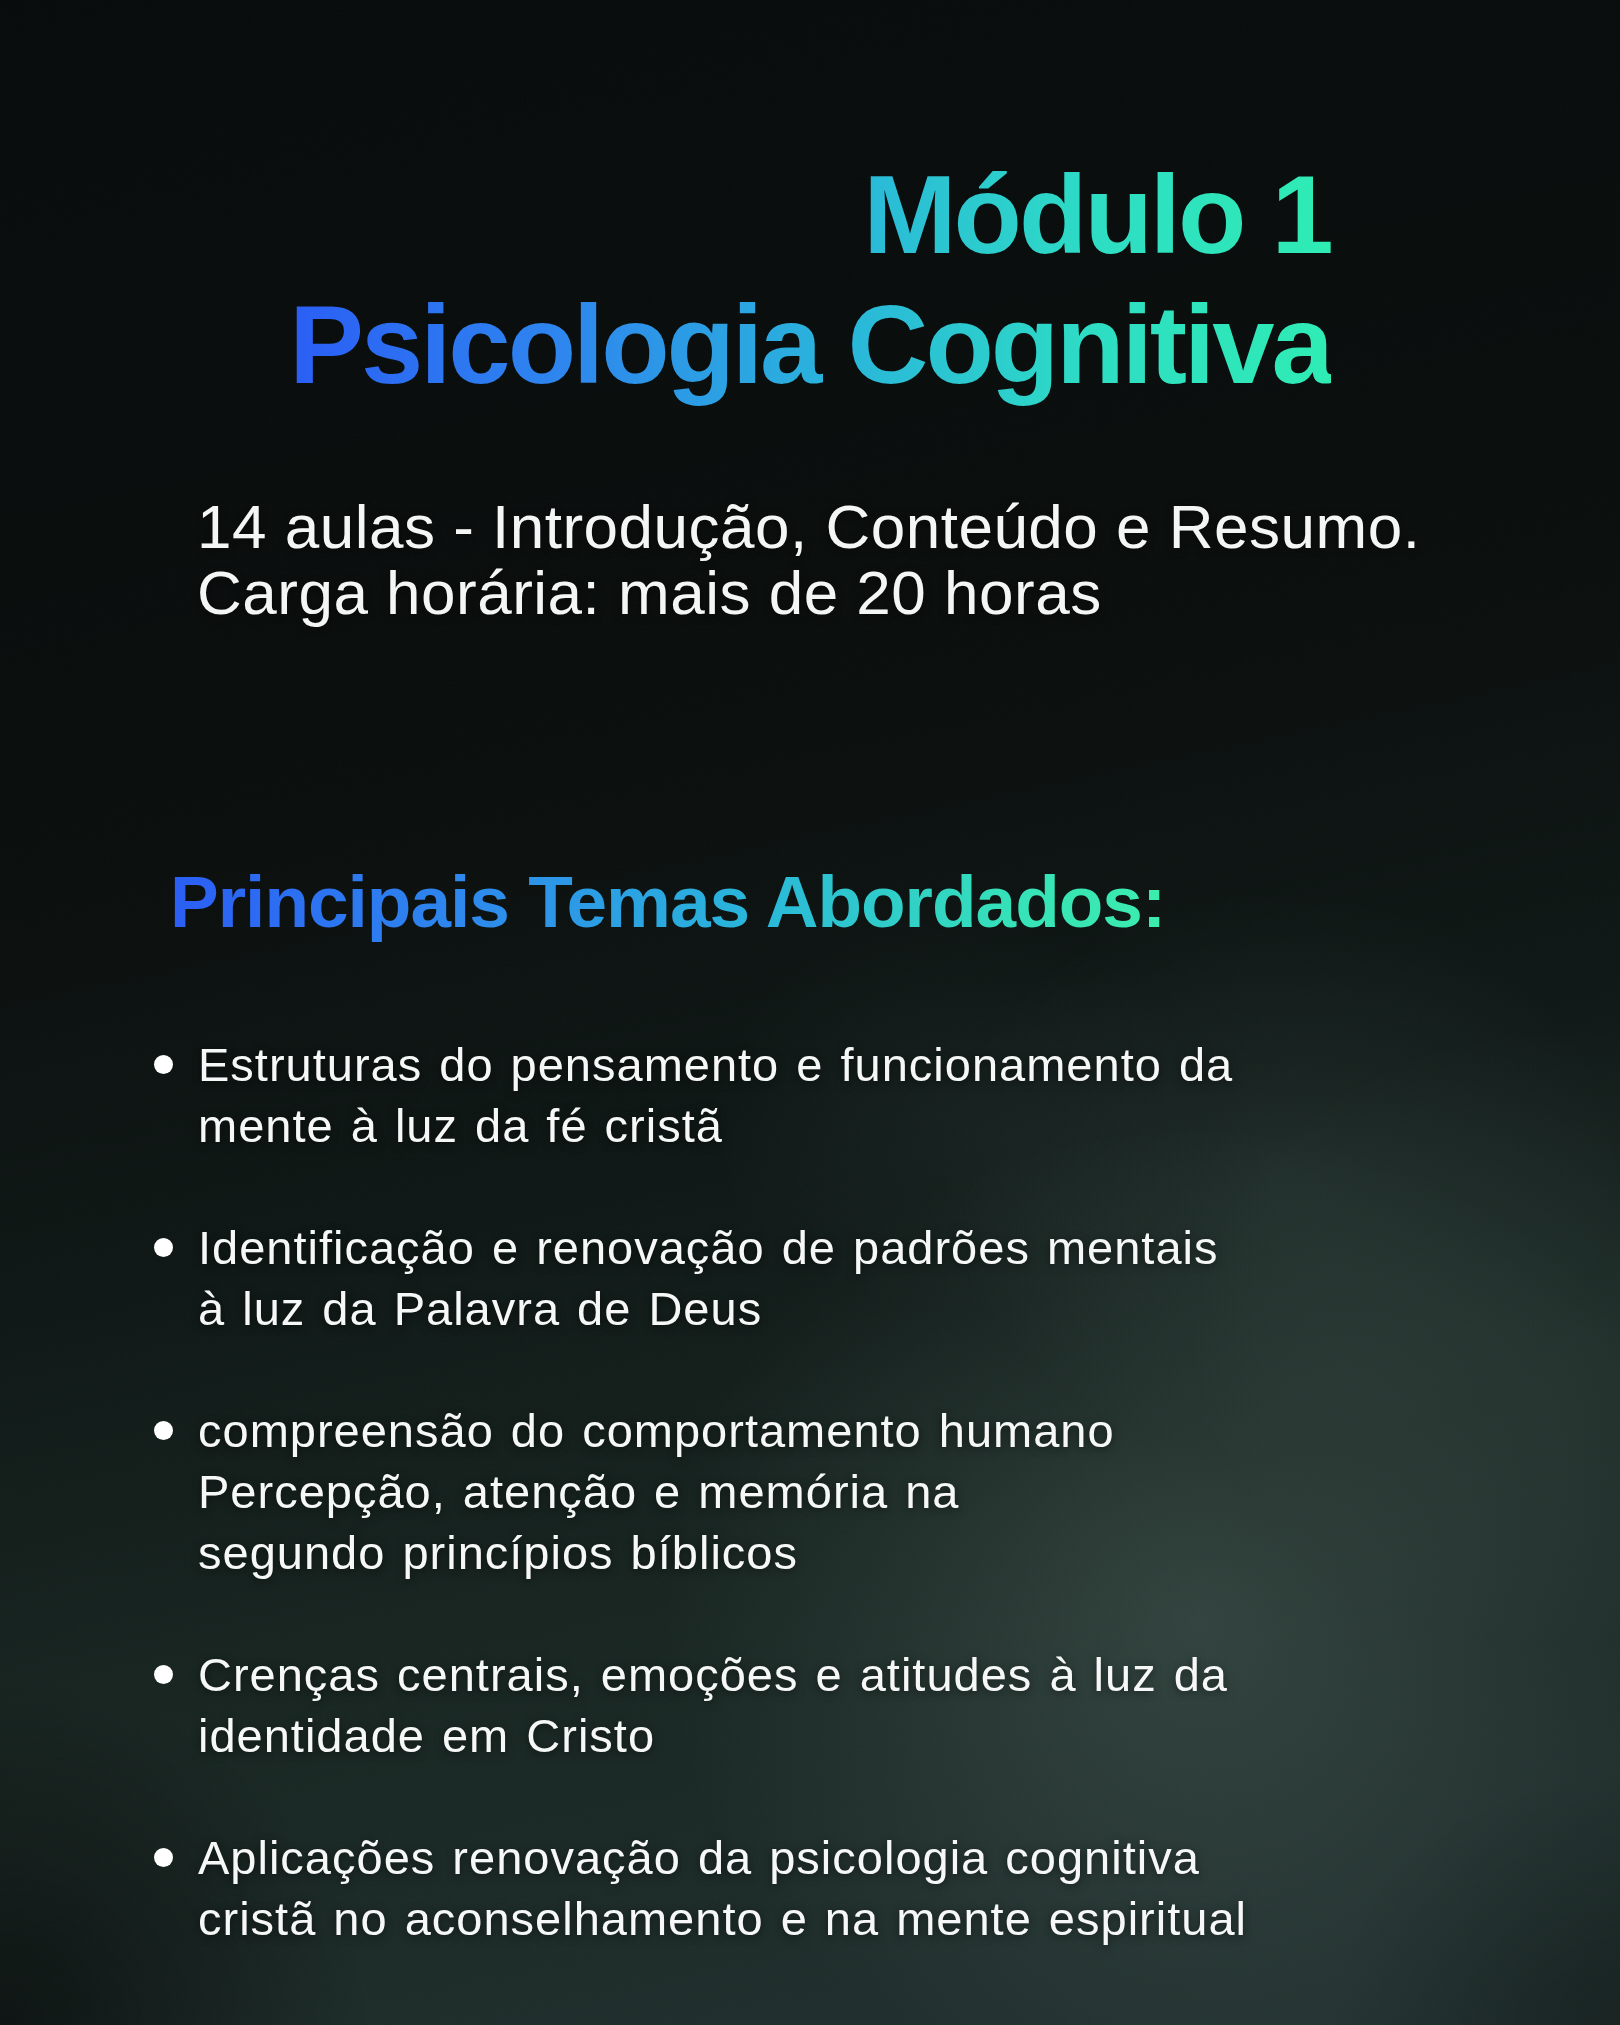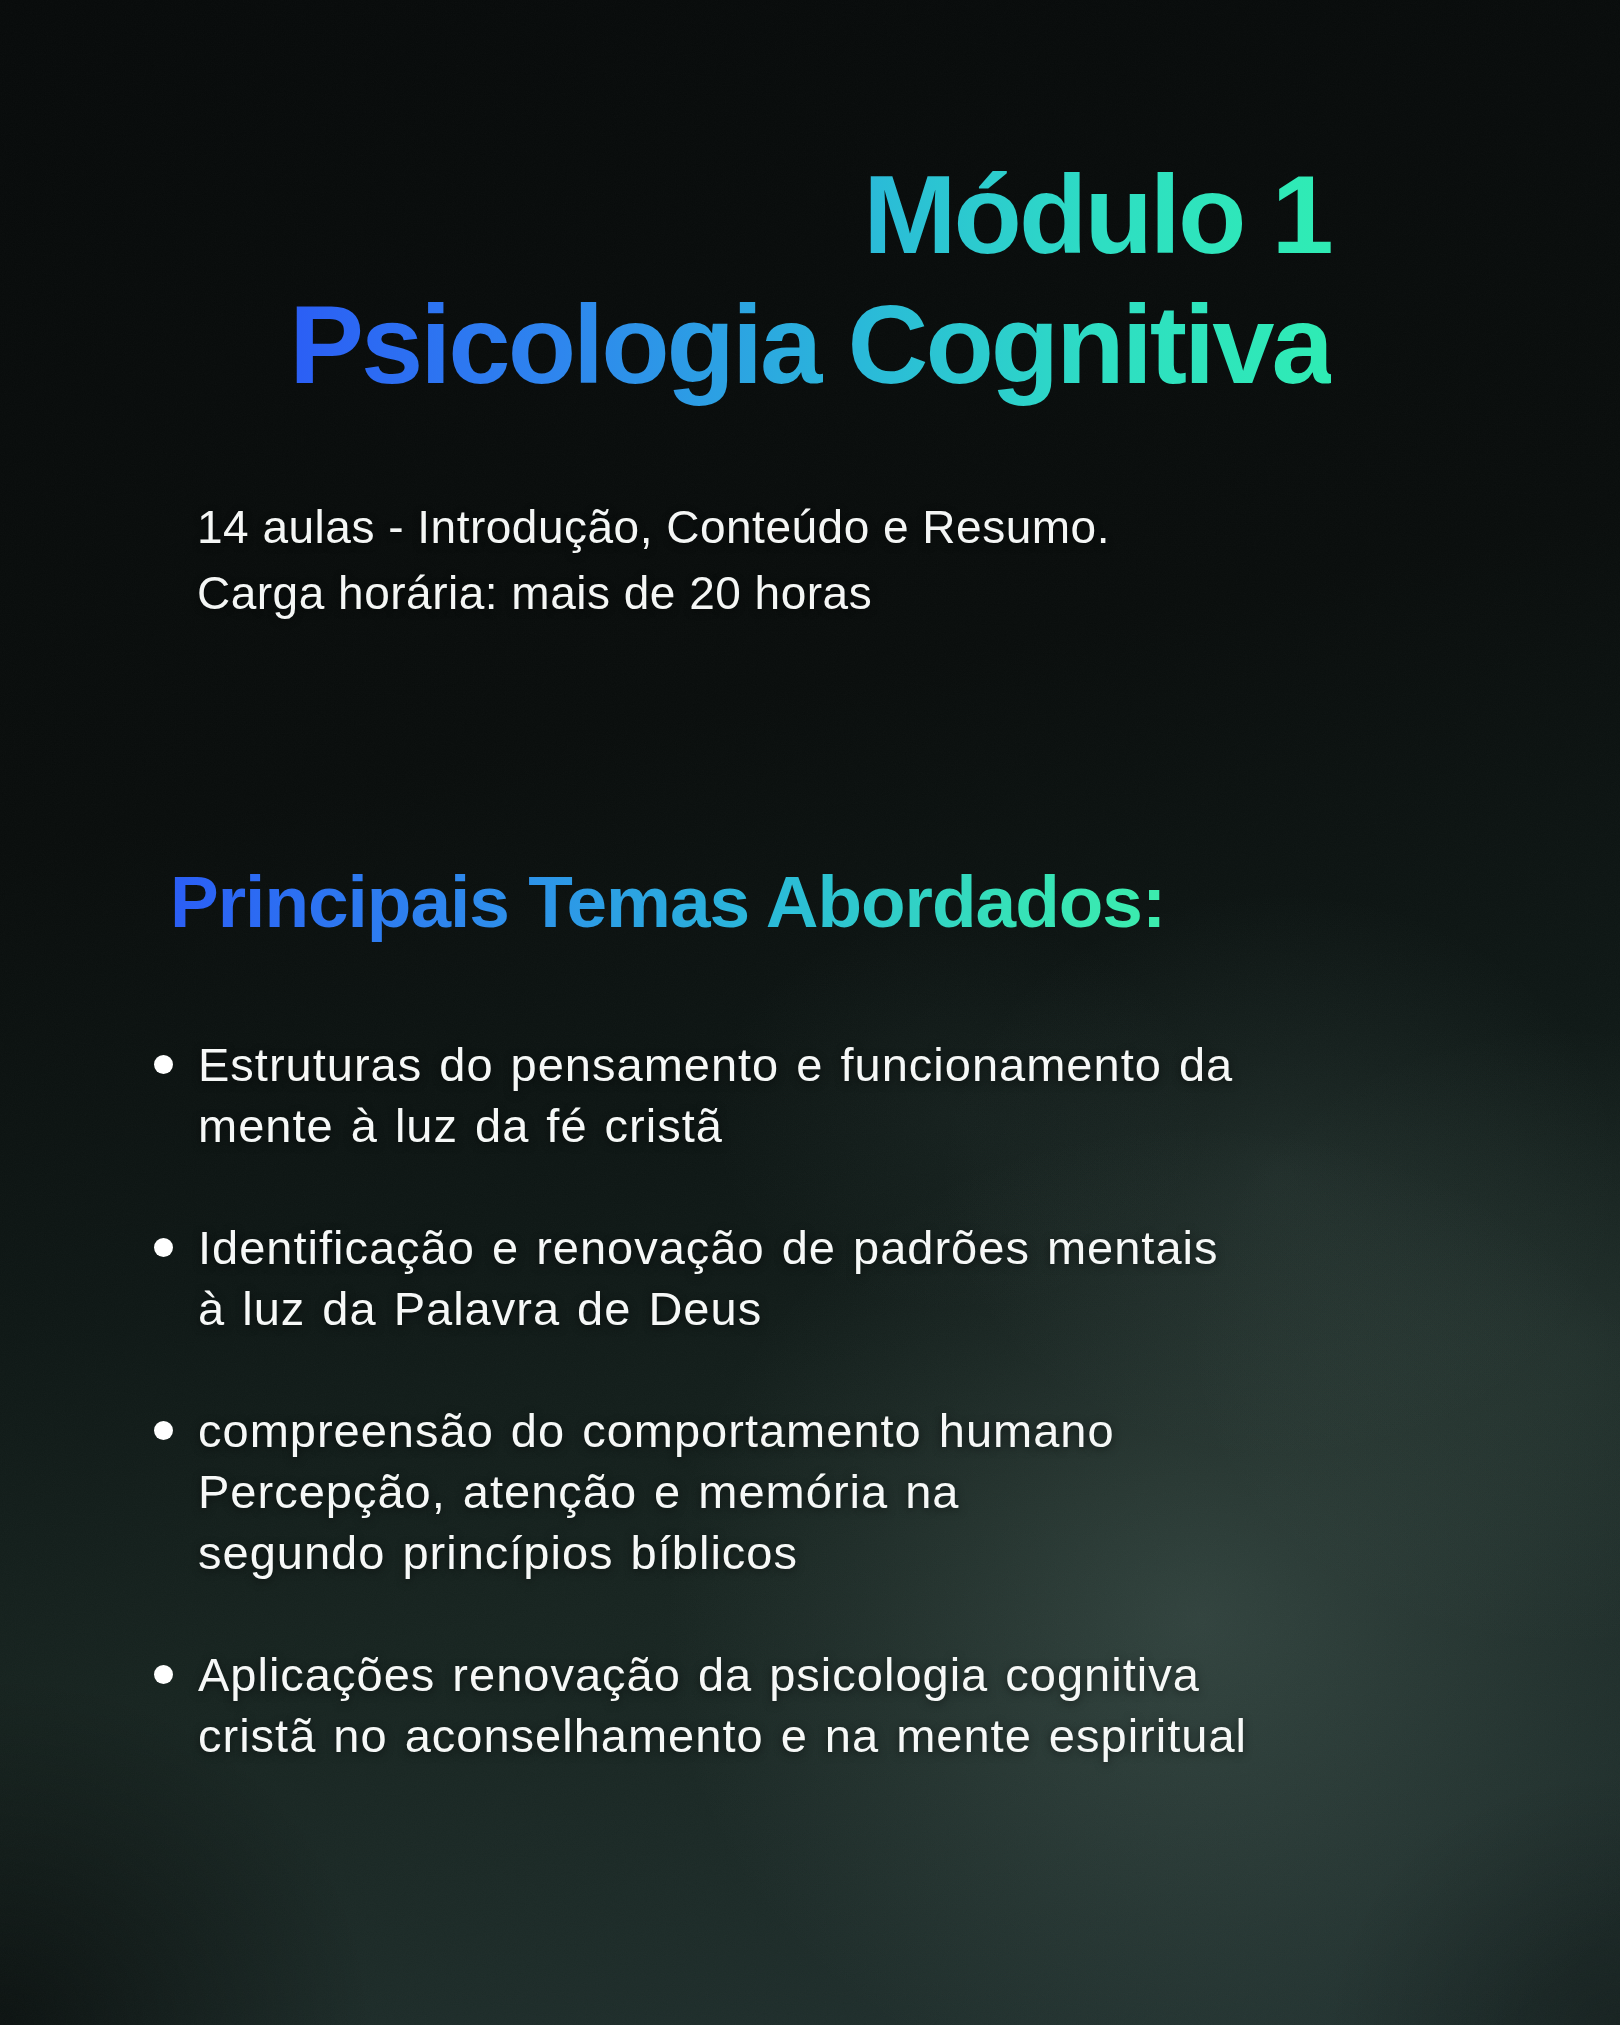--- a/index.html
+++ b/index.html
@@ -55,21 +55,21 @@
     color: transparent;
   }
   @supports not ((-webkit-background-clip: text) or (background-clip: text)) {
     h1.module-title { color: #2fb7d8; background: none; }
     h2.section-heading { color: #2fb7d8 !important; background: none !important; }
   }
   h1.module-title span { display: block; }
 
   .subtitle {
     margin: 84px 0 0 197px;
-    font-size: 46px;
+    font-size: 62px;
     line-height: 66px;
     font-weight: 400;
     letter-spacing: 0.5px;
     color: #f4f6f5;
     text-shadow: 0 2px 8px rgba(0,0,0,0.45);
   }
   .subtitle span { display: block; }
 
   h2.section-heading {
     margin: 236px 0 16px 170px;
@@ -154,18 +154,23 @@
       <span class="topic-line">à luz da Palavra de Deus</span>
     </li>
     <li>
       <span class="dot"></span>
       <span class="topic-line">compreensão do comportamento humano</span>
       <span class="topic-line">Percepção, atenção e memória na</span>
       <span class="topic-line">segundo princípios bíblicos</span>
     </li>
     <li>
       <span class="dot"></span>
+      <span class="topic-line">Crenças centrais, emoções e atitudes à luz da</span>
+      <span class="topic-line">identidade em Cristo</span>
+    </li>
+    <li>
+      <span class="dot"></span>
       <span class="topic-line">Aplicações renovação da psicologia cognitiva</span>
       <span class="topic-line">cristã no aconselhamento e na mente espiritual</span>
     </li>
   </ul>
 
 </div>
 
 </body></html>

